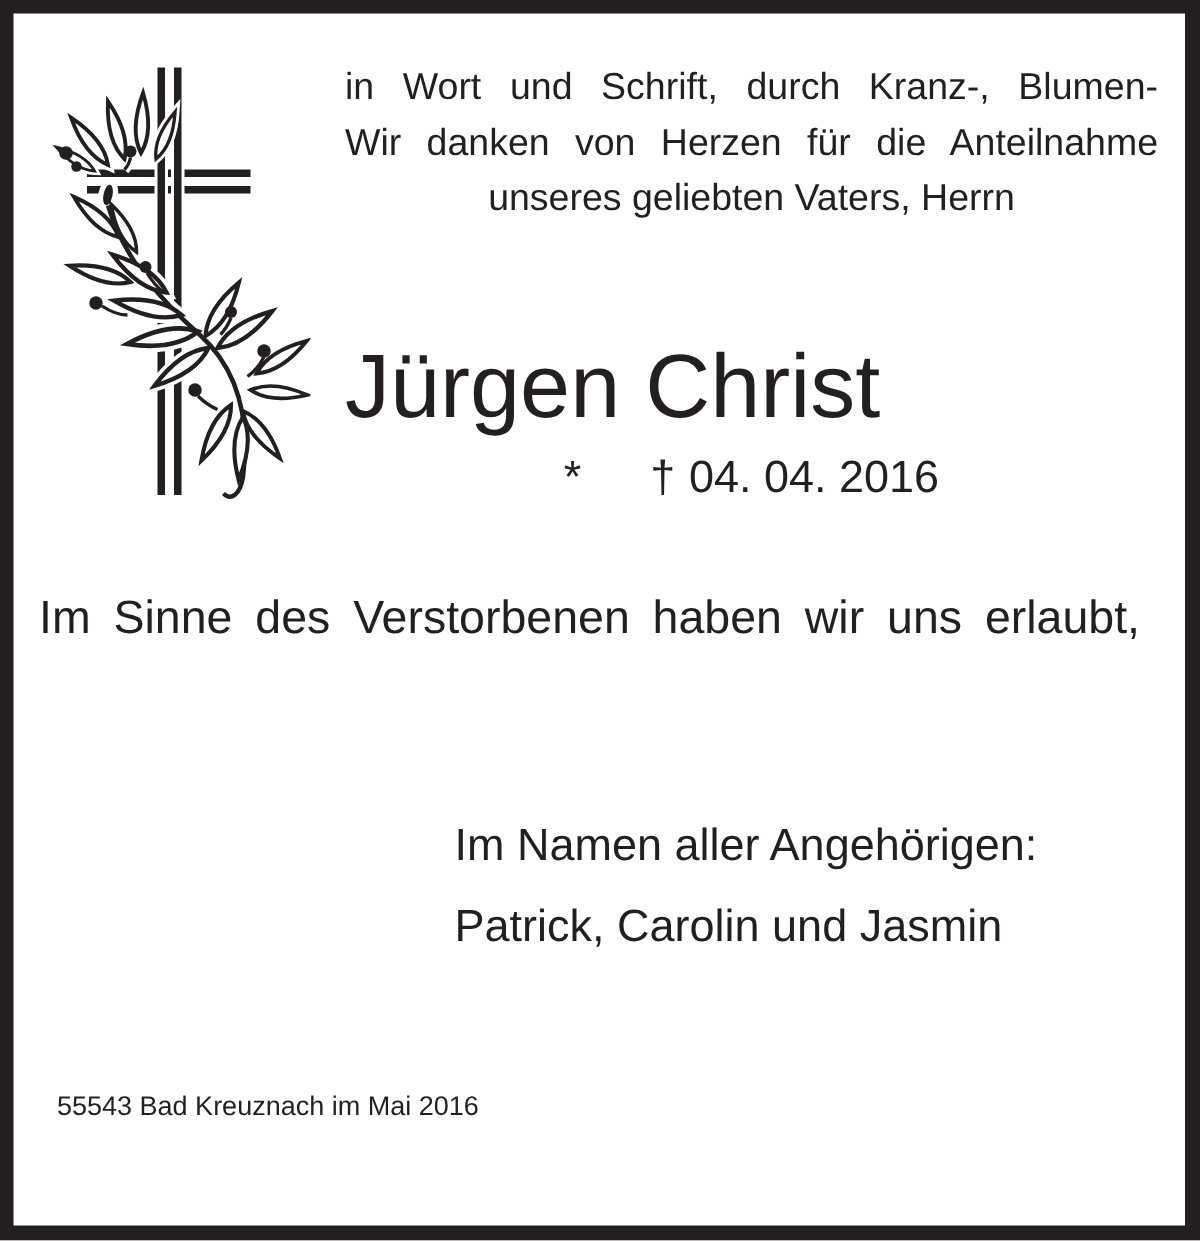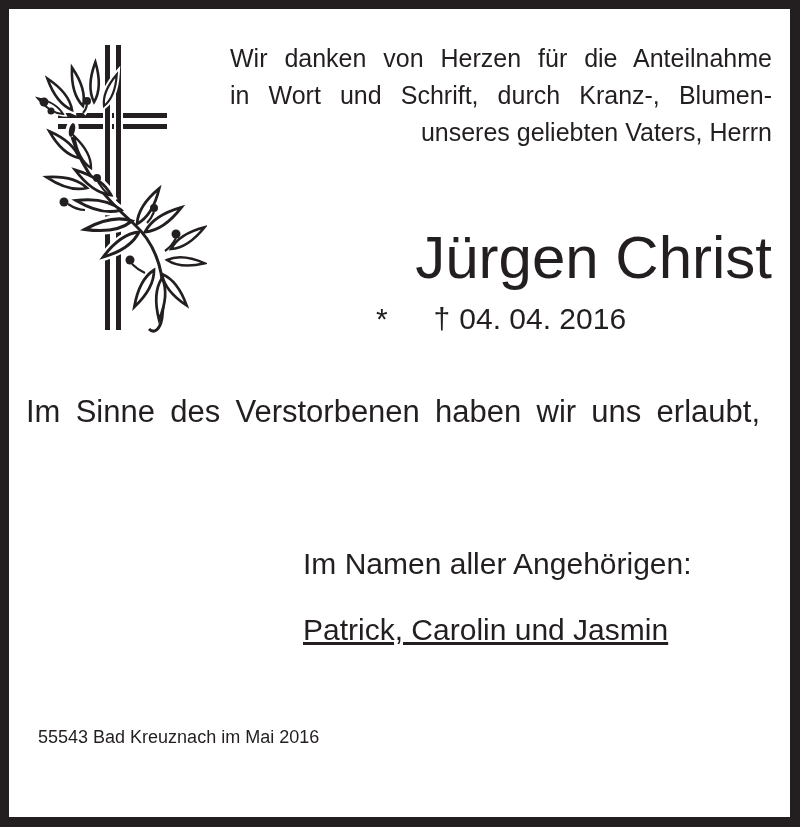--- a/index.html
+++ b/index.html
@@ -15,34 +15,34 @@
     color:#231f20;
     overflow:hidden;
   }
   .emblem { position:absolute; left:26px; top:29px; width:172px; height:306px; }
 
   .thanks {
     position:absolute; left:221px; top:31px; width:542px;
     font-size:25px; line-height:37px;
   }
   .jline { text-align:justify; text-align-last:justify; height:37px; overflow:hidden; white-space:normal; }
-  .lline { text-align:right; height:37px; overflow:hidden; }
+  .lline { text-align:center; height:37px; overflow:hidden; }
 
-  .name-block { position:absolute; left:221px; top:215px; width:542px; text-align:right; }
+  .name-block { position:absolute; left:221px; top:215px; width:542px; text-align:left; }
   .deceased-name { font-size:60px; line-height:68px; white-space:nowrap; }
   .dates { margin-top:10px; font-size:30px; line-height:34px; display:flex; justify-content:center; gap:46px; }
   .date-pair { display:inline-flex; gap:9px; white-space:nowrap; }
 
   .donation {
     position:absolute; left:17px; top:384px; width:734px;
     font-size:31px; line-height:37px;
   }
 
   .signature { position:absolute; left:294px; top:540px; font-size:30px; line-height:30px; }
-  .signature .names { margin-top:36px;text-decoration:underline; }
+  .signature .names { margin-top:24px; }
 
   .footer-line { position:absolute; left:29px; top:713px; font-size:18px; line-height:30px; }
 </style>
 </head>
 <body>
 
 <div class="notice">
 
   <svg class="emblem" viewBox="0 0 172 306" aria-hidden="true">
     <defs>
@@ -135,22 +135,22 @@
       <circle cx="52" cy="63" r="4" fill="#231f20" stroke="none"></circle>
         <circle cx="29" cy="164" r="4.5" fill="#231f20" stroke="none"></circle>
       <circle cx="62" cy="140" r="4" fill="#231f20" stroke="none"></circle>
         <circle cx="95" cy="222" r="4.5" fill="#231f20" stroke="none"></circle>
       <circle cx="119" cy="170" r="4" fill="#231f20" stroke="none"></circle>
         <circle cx="141" cy="196" r="4.5" fill="#231f20" stroke="none"></circle>
     </g>
   </svg>
 
   <div class="thanks">
+    <div class="jline">in Wort und Schrift, durch Kranz-, Blumen-</div>
     <div class="jline">Wir danken von Herzen für die Anteilnahme</div>
-    <div class="jline">in Wort und Schrift, durch Kranz-, Blumen-</div>
     <div class="lline">unseres geliebten Vaters, Herrn</div>
   </div>
 
   <div class="name-block">
     <div class="deceased-name">Jürgen Christ</div>
     <div class="dates">
       <span class="date-pair">
         <span>*</span>
       </span>
       <span class="date-pair">

